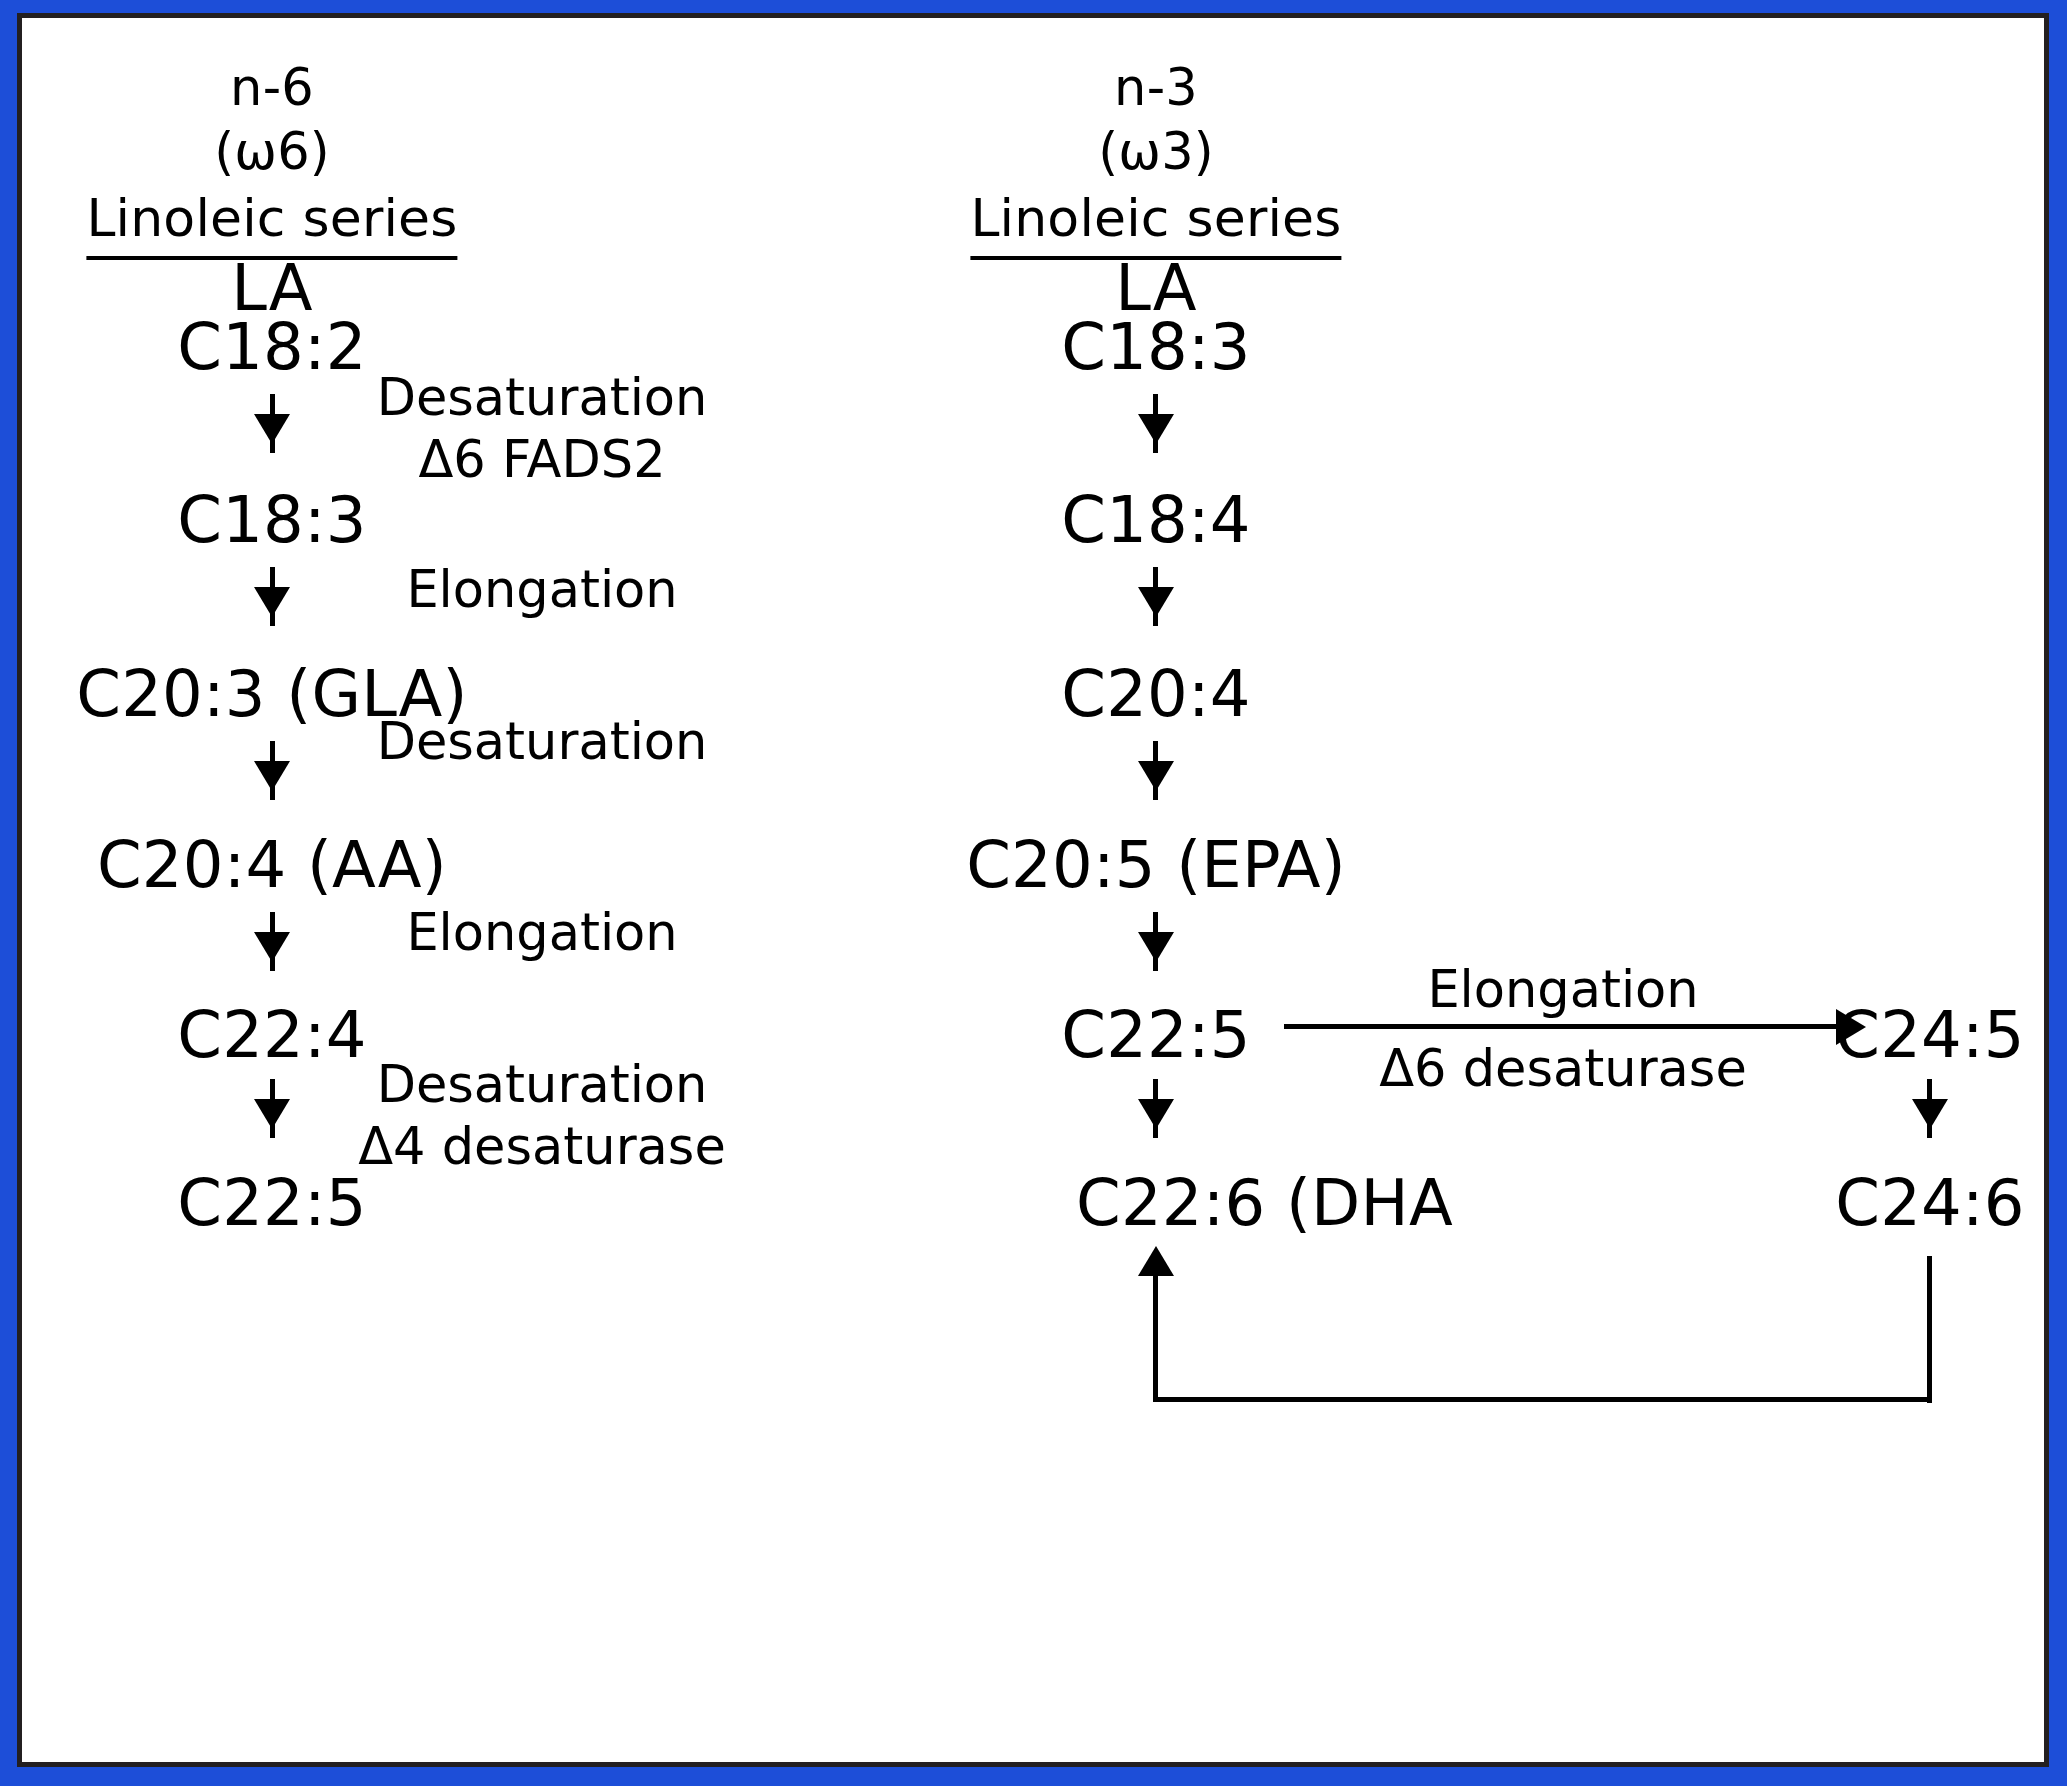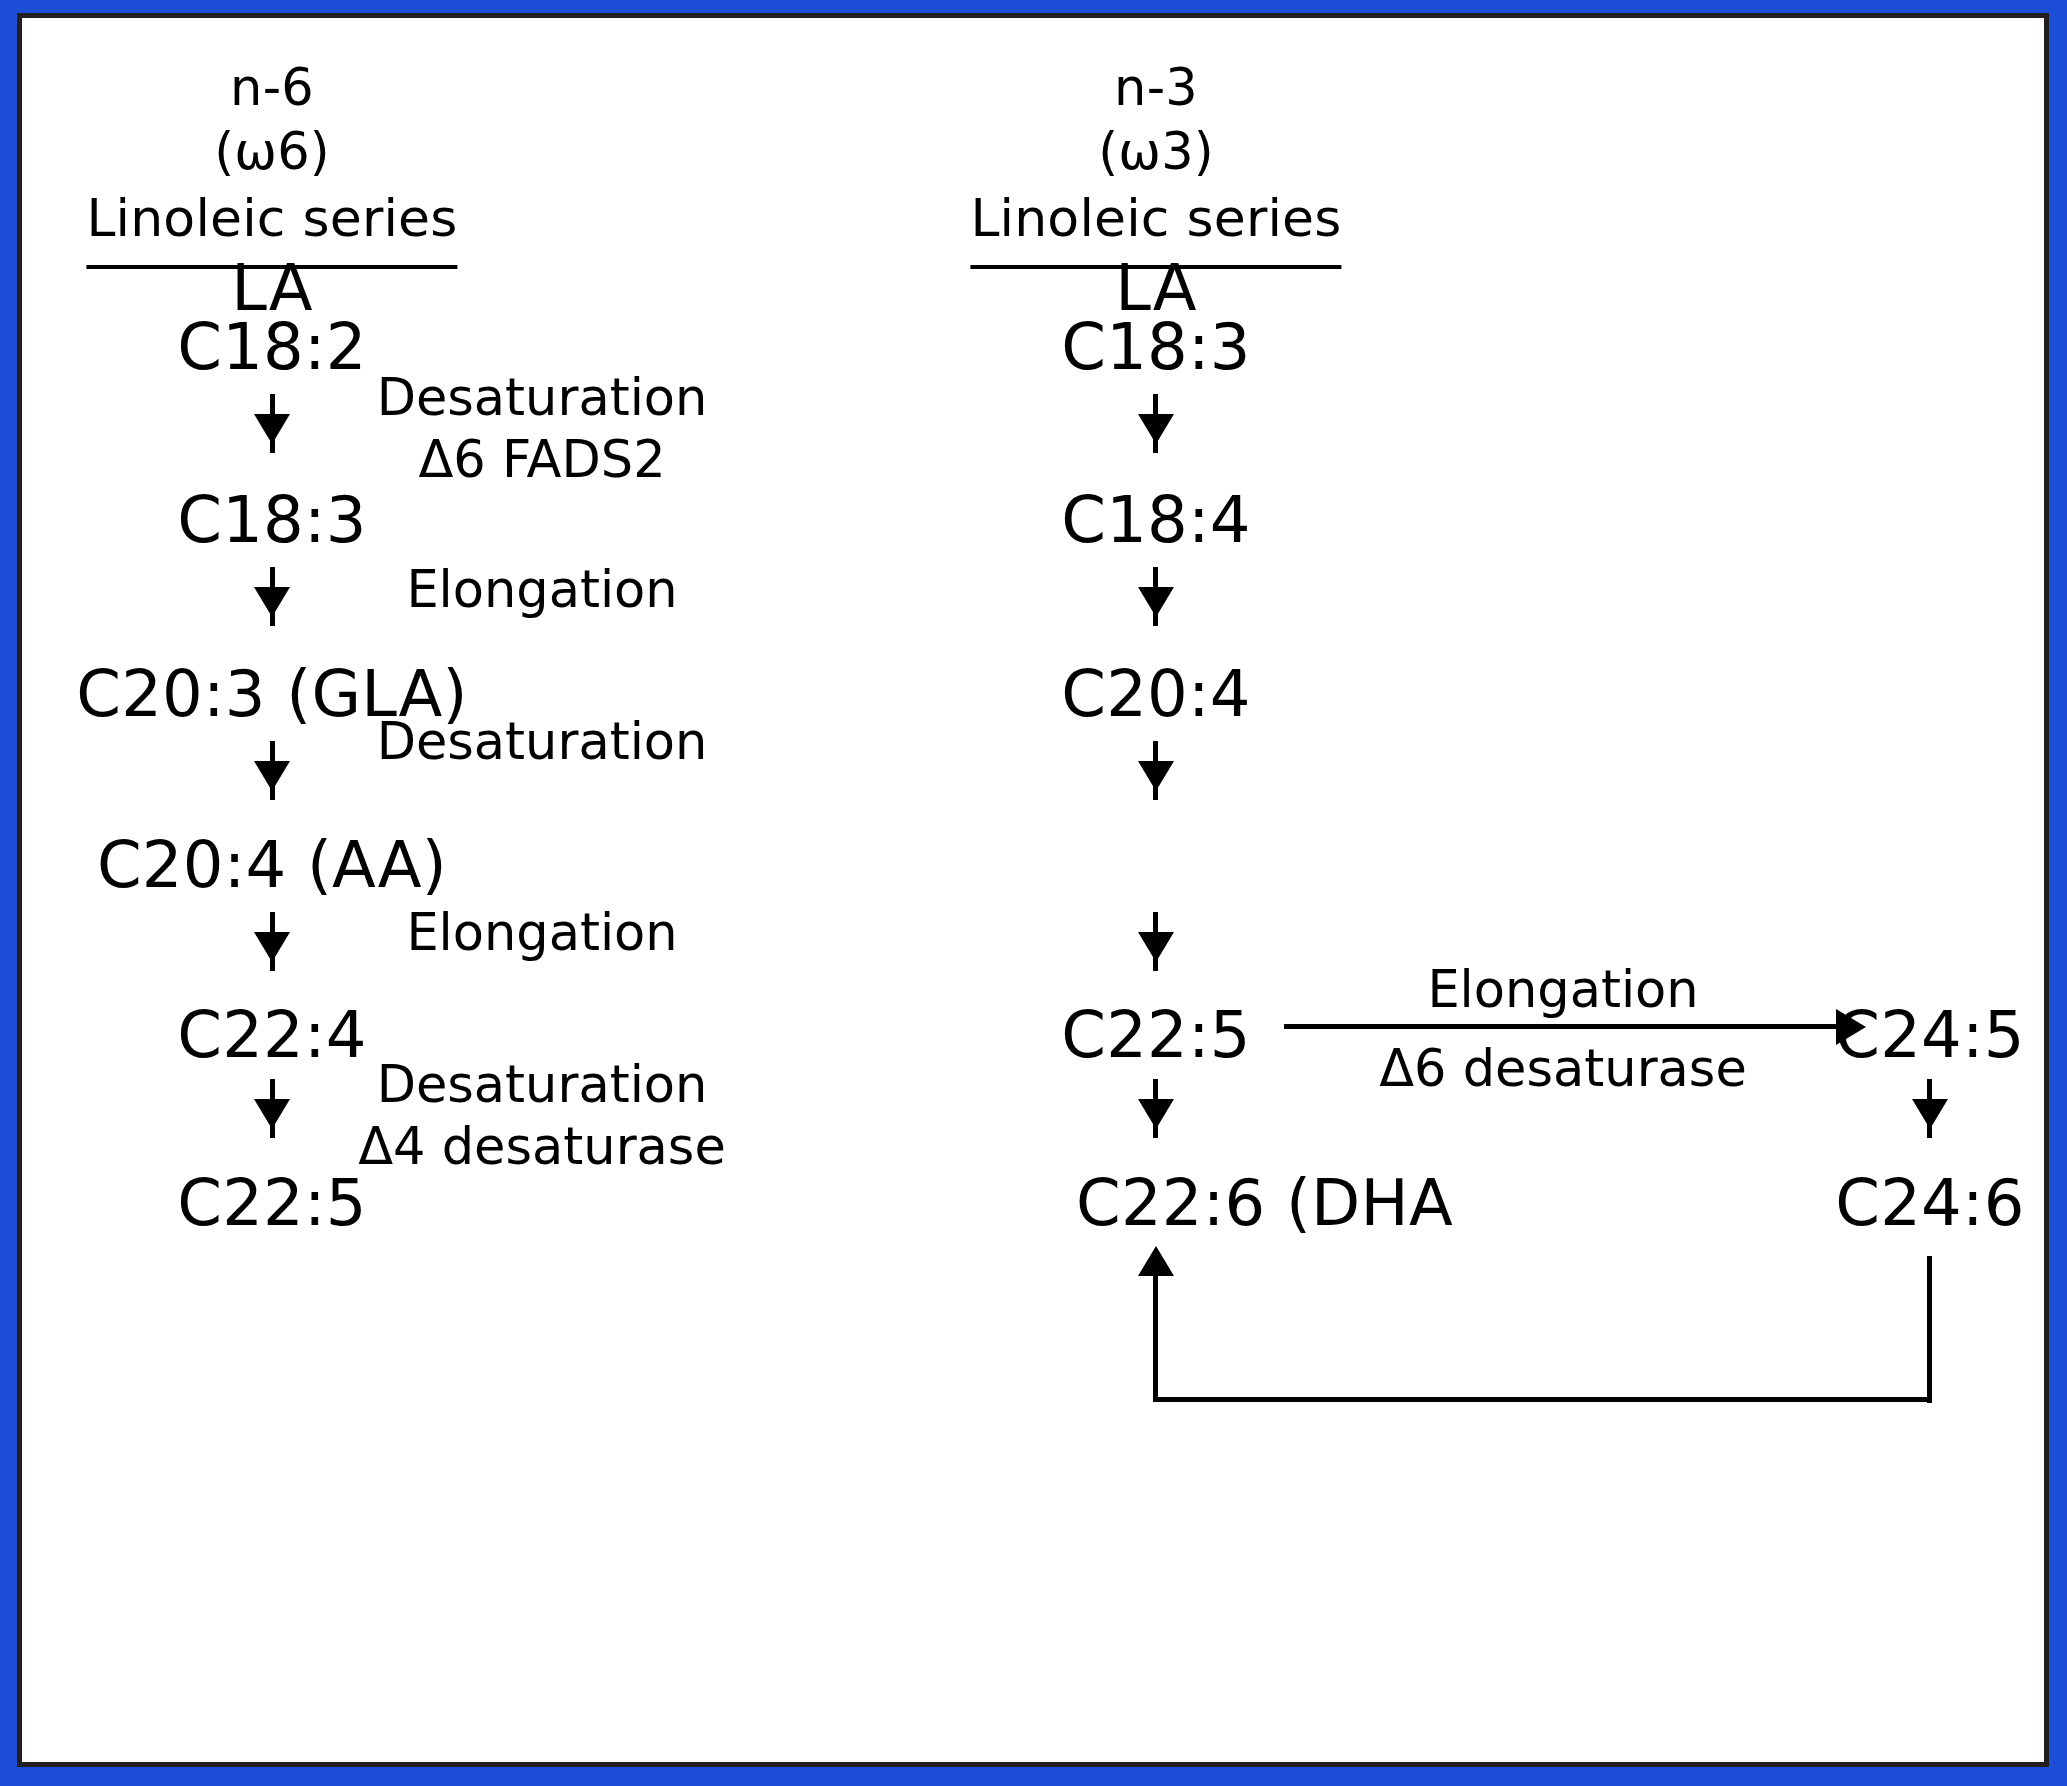--- a/index.html
+++ b/index.html
@@ -33,21 +33,21 @@
     white-space: nowrap;
     font-size: 64px;
     line-height: 1.18;
     letter-spacing: 0.2px;
   }
   .ctr { transform: translateX(-50%); text-align: center; }
   .hdr { font-size: 51px; }
   .series-title {
     font-size: 52px;
     border-bottom: 4px solid #000000;
-    padding-bottom: 16px;
+    padding-bottom: 7px;
   }
   .enzyme {
     position: absolute;
     color: #000000;
     font-size: 51px;
     line-height: 1.22;
     text-align: center;
     white-space: nowrap;
     transform: translateX(-50%);
   }
@@ -153,20 +153,21 @@
     <div class="arrow-down" style="left:1134px; top:396px;"></div>
 
     <div class="node ctr" style="left:1134px; top:465px;">C18:4</div>
     <div class="vline" style="left:1131px; top:549px; height:59px;"></div>
     <div class="arrow-down" style="left:1134px; top:569px;"></div>
 
     <div class="node ctr" style="left:1134px; top:639px;">C20:4</div>
     <div class="vline" style="left:1131px; top:723px; height:59px;"></div>
     <div class="arrow-down" style="left:1134px; top:743px;"></div>
 
+    <div class="node ctr" style="left:1134px; top:810px;">C20:5 (EPA)</div>
     <div class="vline" style="left:1131px; top:894px; height:59px;"></div>
     <div class="arrow-down" style="left:1134px; top:914px;"></div>
 
     <div class="node ctr" style="left:1134px; top:980px;">C22:5</div>
     <div class="vline" style="left:1131px; top:1061px; height:59px;"></div>
     <div class="arrow-down" style="left:1134px; top:1081px;"></div>
 
     <div class="node" style="left:1054px; top:1148px;">C22:6 (DHA</div>
 
     <div class="hline" style="left:1262px; top:1006px; width:554px;"></div>

